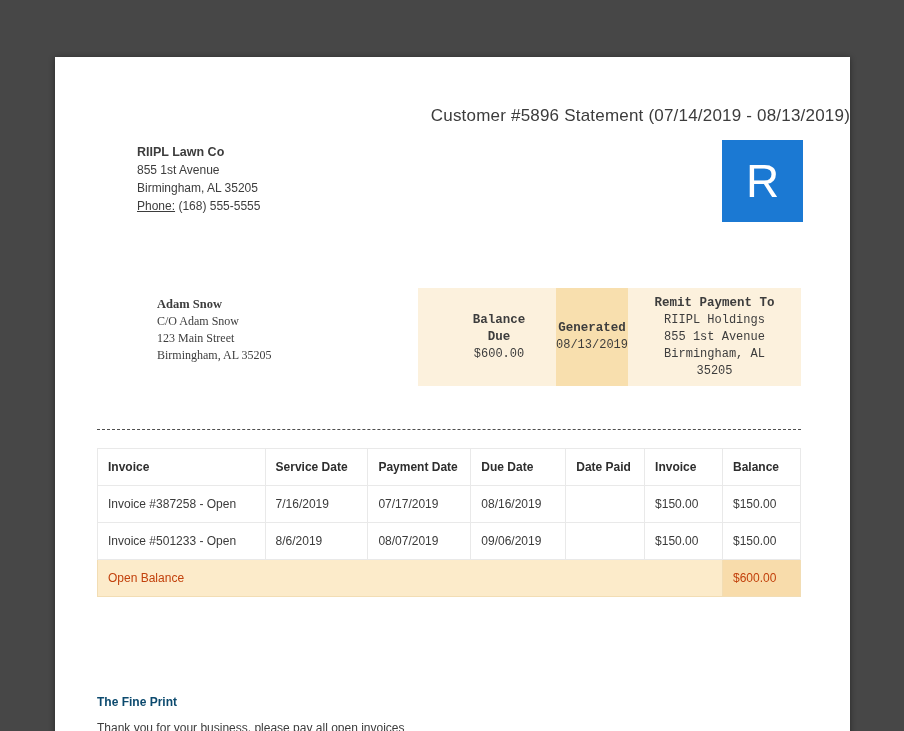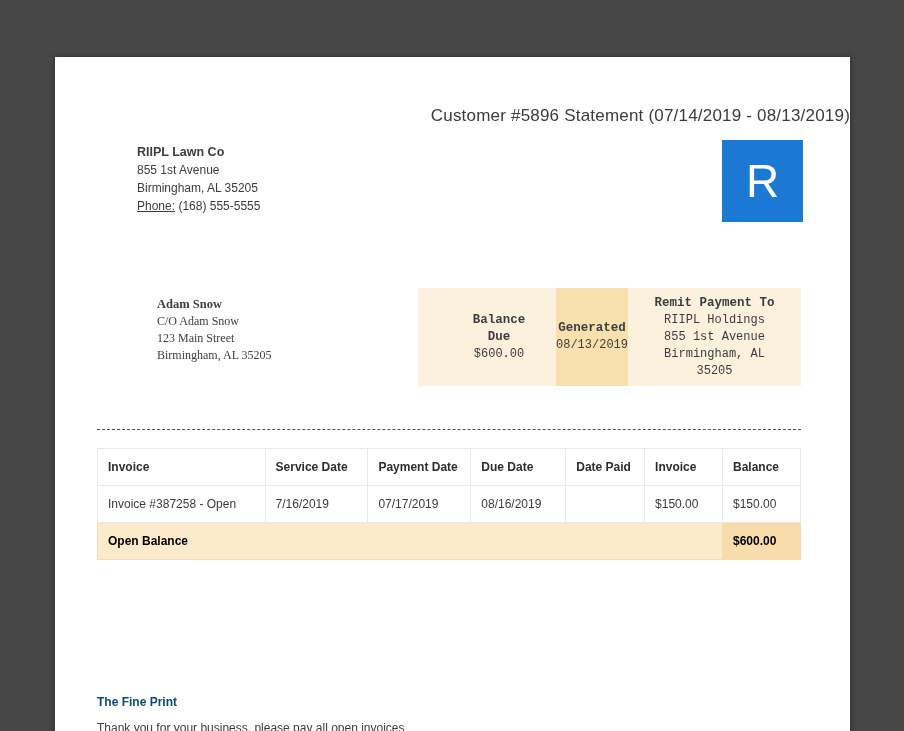--- a/index.html
+++ b/index.html
@@ -78,22 +78,22 @@
   .inv th, .inv td {
     border:1px solid #e9e9e9;
     padding:3px 10px;
     text-align:left;
     line-height:14px;
     height:37px;
   }
   .inv th { font-weight:bold; color:#2e2e2e; }
   .inv tfoot td {
     background:#fcebca;
-    font-weight:bold;
-    color:#000000;
+    font-weight:normal;
+    color:#c2410c;
     border-color:#f2ddb4;
   }
   .inv tfoot td.foot-val { background:#f8dcab; }
 
   .fineprint-head {
     position:absolute; top:638px; left:42px;
     font-size:12px; color:#0c4a6e; font-weight:bold;
   }
   .fineprint-text {
     position:absolute; top:664px; left:42px;
@@ -171,20 +171,29 @@
     <tbody>
       <tr>
         <td>Invoice #387258 - Open</td>
         <td>7/16/2019</td>
         <td>07/17/2019</td>
         <td>08/16/2019</td>
         <td></td>
         <td>$150.00</td>
         <td>$150.00</td>
       </tr>
+      <tr>
+        <td>Invoice #501233 - Open</td>
+        <td>8/6/2019</td>
+        <td>08/07/2019</td>
+        <td>09/06/2019</td>
+        <td></td>
+        <td>$150.00</td>
+        <td>$150.00</td>
+      </tr>
     </tbody>
     <tfoot>
       <tr>
         <td colspan="6">Open Balance</td>
         <td class="foot-val">$600.00</td>
       </tr>
     </tfoot>
   </table>
 
   <div class="fineprint-head">The Fine Print</div>

